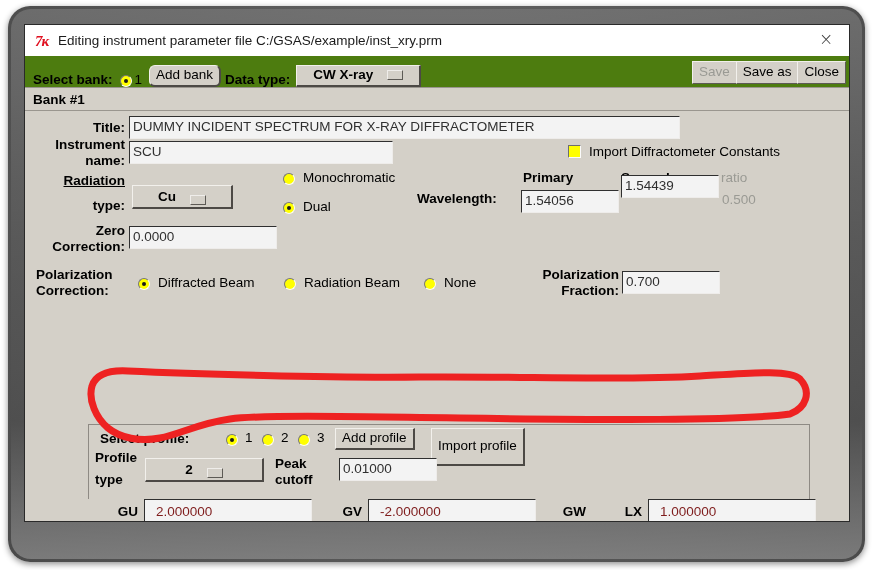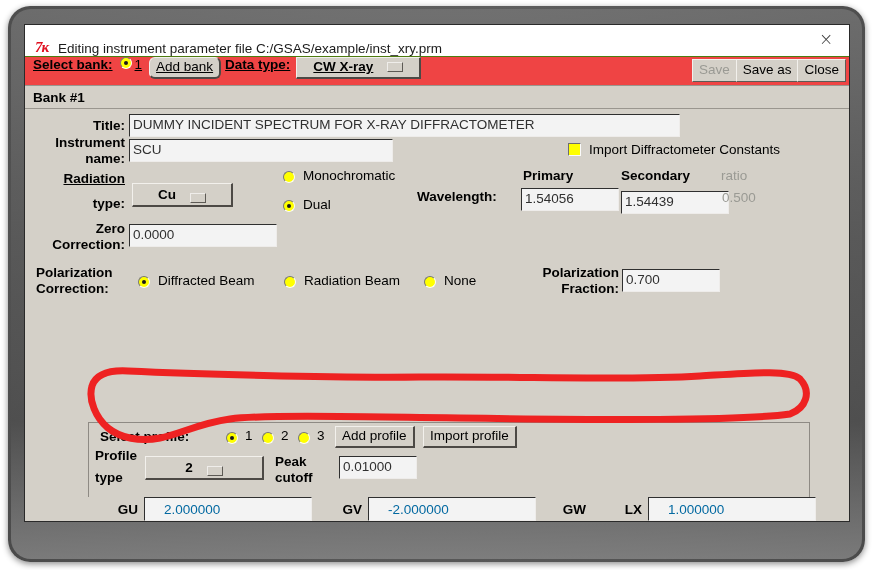--- a/index.html
+++ b/index.html
@@ -29,44 +29,43 @@
   #window{
     position:absolute;left:24px;top:24px;width:826px;height:498px;
     background:#d4d0c8;
     border:1px solid #2a2a2a;
     box-sizing:border-box;
     overflow:hidden;
   }
   
   #titlebar{
     position:relative;height:31px;background:#ffffff;
-    border-bottom:1px solid #4d7c0f;
-    display:flex;align-items:flex-end;
+    border-bottom:3px solid #4d7c0f;
+    display:flex;align-items:center;
   }
   #tk-logo{
     margin-left:10px;width:20px;height:18px;
     font-family:"Liberation Serif", serif;
     font-weight:bold;font-style:italic;font-size:15px;color:#e01020;
     line-height:18px;letter-spacing:-1px;
   }
   #title-text{
     margin-left:3px;font-size:13.5px;color:#1b1b1b;white-space:nowrap;
   }
   #close-x{
     position:absolute;right:14px;top:6px;width:18px;height:18px;
     font-size:17px;line-height:17px;color:#404040;text-align:center;cursor:default;
     font-family:"DejaVu Sans", sans-serif;font-weight:300;
   }
 
   
   #toolbar{
-    position:relative;height:28px;background:#ef4444;
-    display:flex;align-items:flex-start;
+    position:relative;height:28px;background:#4d7c0f;
+    display:flex;align-items:flex-end;
     border-bottom:1px solid #9a968f;
-    text-decoration:underline;
   }
   .tb-label{font-size:13.5px;font-weight:bold;color:#000;white-space:nowrap;}
   #sel-bank-lbl{margin-left:8px;}
   #bank-num{font-size:13.5px;color:#000;margin:0 5px 0 3px;}
 
   
   .tkbtn{
     background:#d4d0c8;
     border-top:1px solid #f2f0ec;
     border-left:1px solid #f2f0ec;
@@ -164,22 +163,22 @@
   .pkey{
     width:56px;min-width:56px;text-align:right;padding-right:6px;
     font-size:13.5px;font-weight:bold;color:#000;
     display:flex;align-items:center;justify-content:flex-end;
     background:#d4d0c8;box-sizing:border-box;
   }
   .pval{
     width:124px;min-width:124px;background:#f3f3f3;
     border-top:1px solid #2f2f2f;border-left:1px solid #2f2f2f;
     border-right:1px solid #eeecea;border-bottom:1px solid #eeecea;
-    font-size:13.5px;color:#0369a1;
-    display:flex;align-items:center;padding-left:19px;
+    font-size:13.5px;color:#7f1d1d;
+    display:flex;align-items:center;padding-left:11px;
     box-sizing:border-box;white-space:nowrap;overflow:hidden;
   }
   .pval.wide{width:168px;min-width:168px;}
 
   
   #annot{position:absolute;left:0;top:0;width:873px;height:570px;pointer-events:none;}
 </style>
 </head>
 <body>
 
@@ -237,21 +236,21 @@
       <div class="radio" style="left:258px;top:62px;"></div>
       <div class="lbl plain" style="left:278px;top:59px;">Monochromatic</div>
       <div class="radio on" style="left:258px;top:91px;"></div>
       <div class="lbl plain" style="left:278px;top:88px;">Dual</div>
 
       <div class="lbl" style="left:392px;top:80px;">Wavelength:</div>
       <div class="lbl" style="left:498px;top:59px;">Primary</div>
       <div class="lbl" style="left:596px;top:59px;">Secondary</div>
       <div class="lbl plain dim" style="left:696px;top:59px;">ratio</div>
       <div class="entry" style="left:496px;top:79px;width:98px;height:23px;">1.54056</div>
-      <div class="entry" style="left:596px;top:82px;width:108px;height:23px;">1.54439</div>
+      <div class="entry" style="left:596px;top:64px;width:98px;height:23px;">1.54439</div>
       <div class="lbl plain dim" style="left:697px;top:81px;">0.500</div>
 
       <div class="lbl r" style="left:8px;top:112px;width:92px;">Zero</div>
       <div class="lbl r" style="left:0px;top:128px;width:100px;">Correction:</div>
       <div class="entry" style="left:104px;top:115px;width:148px;height:23px;">0.0000</div>
 
       <div class="lbl" style="left:11px;top:156px;">Polarization</div>
       <div class="lbl" style="left:11px;top:172px;">Correction:</div>
       <div class="radio on" style="left:113px;top:167px;"></div>
       <div class="lbl plain" style="left:133px;top:164px;">Diffracted Beam</div>
@@ -267,31 +266,31 @@
       <div id="profile-frame">
         <div class="inner">
           <div class="lbl" style="left:11px;top:6px;">Select profile:</div>
           <div class="radio on" style="left:137px;top:9px;"></div>
           <div class="lbl plain" style="left:156px;top:5px;">1</div>
           <div class="radio" style="left:173px;top:9px;"></div>
           <div class="lbl plain" style="left:192px;top:5px;">2</div>
           <div class="radio" style="left:209px;top:9px;"></div>
           <div class="lbl plain" style="left:228px;top:5px;">3</div>
           <div class="tkbtn thick" style="position:absolute;left:246px;top:3px;height:22px;display:flex;align-items:center;">Add profile</div>
-          <div class="tkbtn thick" style="position:absolute;left:334px;top:3px;height:22px;display:flex;align-items:center;">Import profile</div>
+          <div class="tkbtn thick" style="position:absolute;left:342px;top:3px;height:38px;display:flex;align-items:center;">Import profile</div>
 
           <div class="lbl" style="left:6px;top:25px;">Profile</div>
           <div class="lbl" style="left:6px;top:47px;">type</div>
           <div class="tkbtn thick optmenu" style="position:absolute;left:56px;top:33px;width:119px;height:24px;">
             <span style="font-weight:bold;">2</span>
             <span class="opt-ind"></span>
           </div>
           <div class="lbl" style="left:186px;top:31px;">Peak</div>
           <div class="lbl" style="left:186px;top:47px;">cutoff</div>
-          <div class="entry" style="left:250px;top:33px;width:78px;height:23px;">0.01000</div>
+          <div class="entry" style="left:250px;top:33px;width:98px;height:23px;">0.01000</div>
         </div>
       </div>
 
       <div id="paramgrid">
           <div class="prow">
             <div class="pkey">GU</div>
             <div class="pval wide">2.000000</div>
             <div class="pkey">GV</div>
             <div class="pval wide">-2.000000</div>
             <div class="pkey">GW</div>

